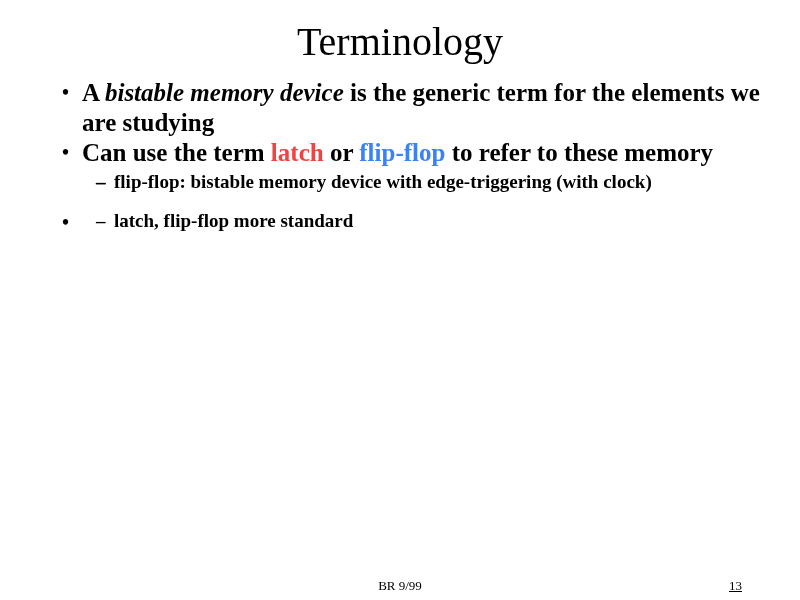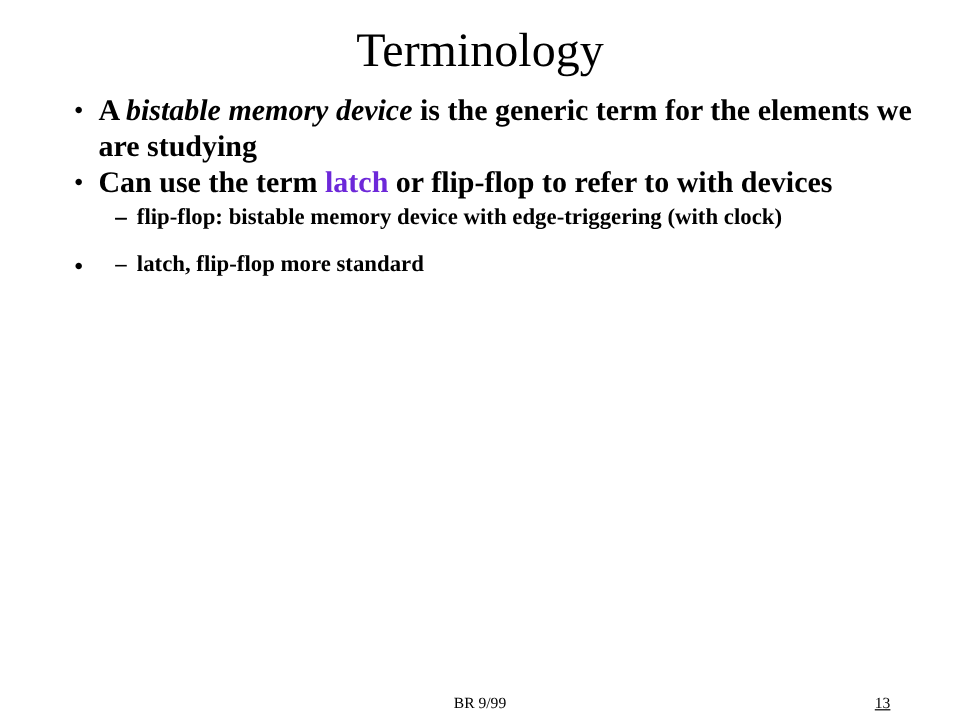--- a/index.html
+++ b/index.html
@@ -77,24 +77,24 @@
   .lvl2 .text {
     display: block;
   }
   .spacer-small {
     height: 10px;
   }
   .italic {
     font-style: italic;
   }
   .green {
-    color: #6d28d9;
+    color: #ef4444;
   }
   .blue {
-    color: #000000;
+    color: #3b82f6;
   }
   .footer {
     position: absolute;
     bottom: 22px;
     left: 0;
     width: 800px;
     font-size: 13px;
     font-family: "Liberation Serif", serif;
   }
   .footer .center {
@@ -121,21 +121,21 @@
 
     <ul class="lvl1">
 
       <li>
         <span class="bullet">•</span>
         <span class="text"><span>A </span><span class="italic">bistable memory device</span><span> is the generic term for the elements we are studying</span></span>
       </li>
 
       <li>
         <span class="bullet">•</span>
-        <span class="text"><span>Can use the term </span><span class="green">latch</span><span> or </span><span class="blue">flip-flop</span><span> to refer to with devices</span></span>
+        <span class="text"><span>Can use the term </span><span class="green">latch</span><span> or </span><span class="blue">flip-flop</span><span> to refer to these memory</span></span>
       </li>
     </ul>
 
     <ul class="lvl2">
       <li>
         <span class="bullet">–</span>
       </li>
       <li>
         <span class="bullet">–</span>
         <span class="text">flip-flop: bistable memory device with edge-triggering (with clock)</span>

